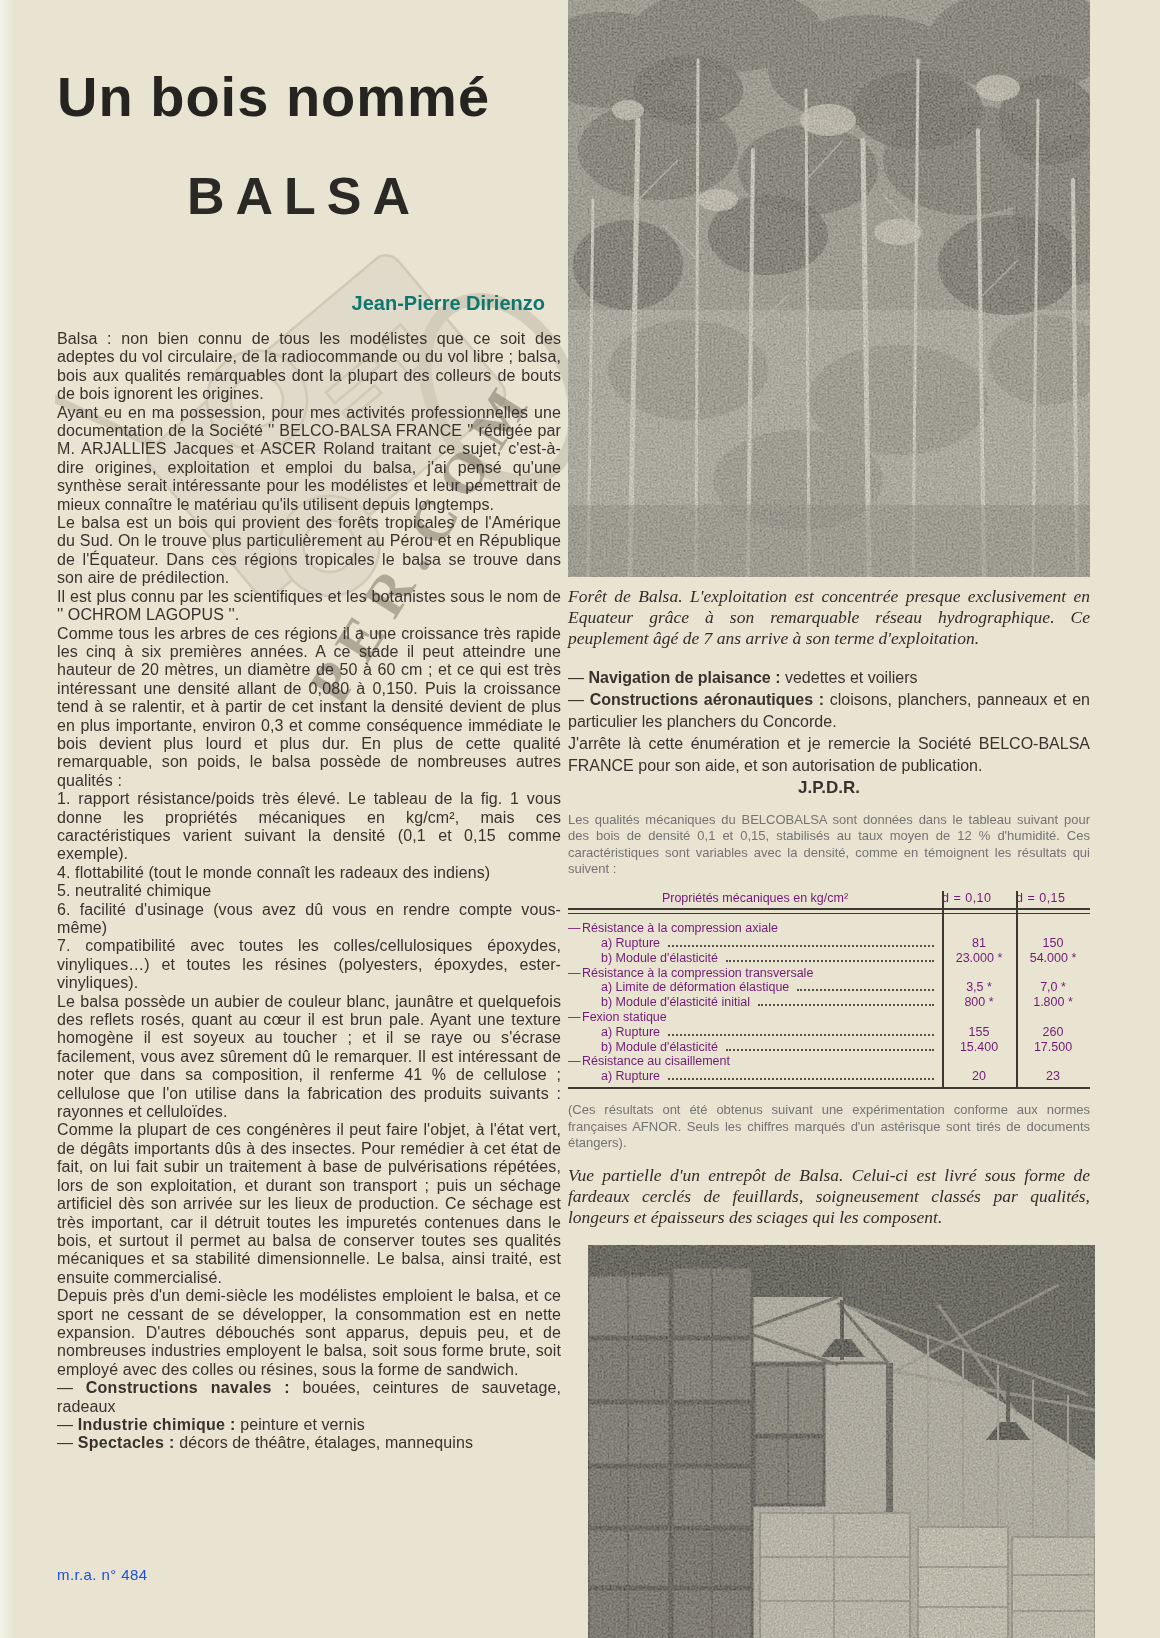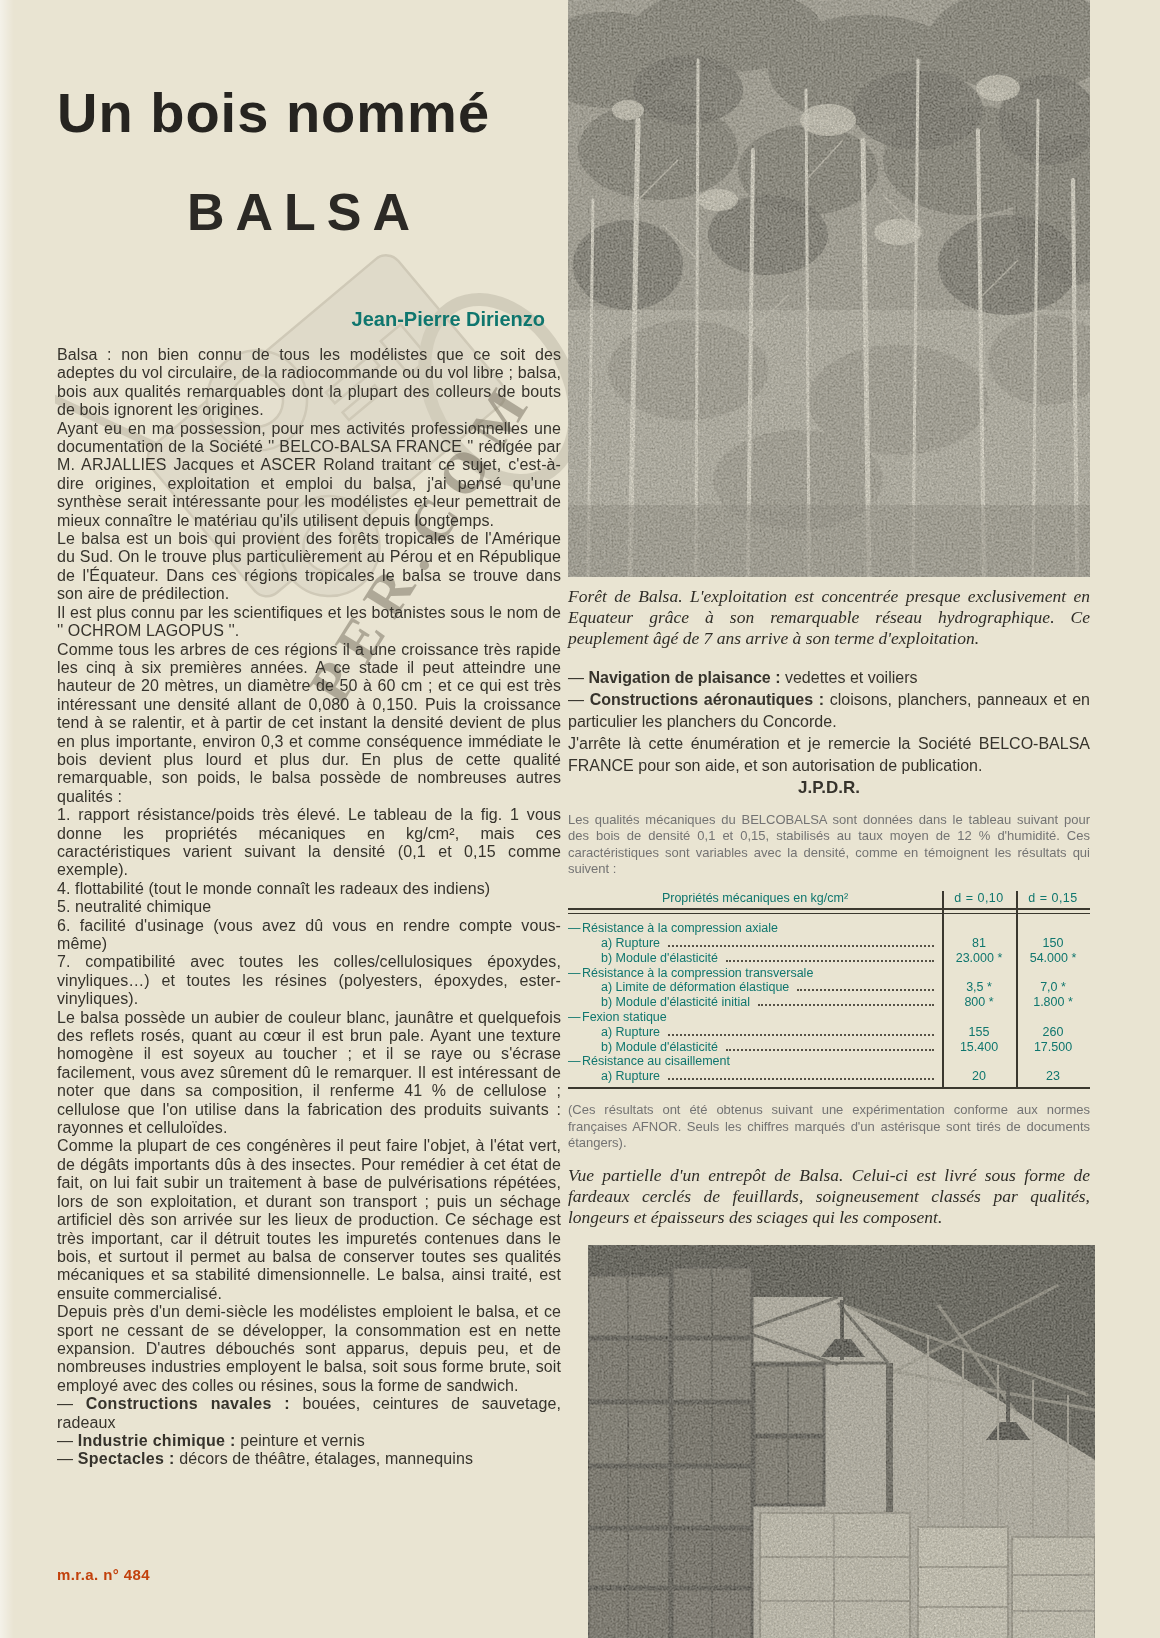--- a/index.html
+++ b/index.html
@@ -16,21 +16,21 @@
   }
   
   .title-art-svg{position:absolute; left:55px; top:100px; z-index:0; opacity:.55;}
   .watermark{
     position:absolute; left:352px; top:648px; z-index:1;
     font-family:"Liberation Serif", serif; font-weight:bold;
     font-size:58px; letter-spacing:14px; color:rgba(125,118,102,.55);
     transform:rotate(-58deg); transform-origin:left bottom; white-space:nowrap;
   }
   
-  .col-left{position:absolute; left:57px; top:84px; width:504px; z-index:2;}
+  .col-left{position:absolute; left:57px; top:68px; width:504px; z-index:2;}
   .title1{
     margin:0; font-size:56px; line-height:58px; font-weight:900;
     letter-spacing:1px; color:#262420; white-space:nowrap;
   }
   .title-zone{position:relative; height:204px;}
   .title2{
     position:absolute; left:130px; top:40px; margin:0;
     font-size:52px; font-weight:900; letter-spacing:11px; color:#2b2925;
   }
   .author{
@@ -50,41 +50,41 @@
     color:#2f2d27;
   }
   .uses{margin-top:13px; font-size:16px; line-height:22px; text-align:justify;}
   .uses p{margin:0;}
   .sig{text-align:center; font-weight:bold; font-size:17px; margin-top:0;}
   .smalltext{
     margin-top:13px; font-size:13px; line-height:16.5px; text-align:justify;
     color:#737373;
   }
   
-  .mech-table{position:relative; font-size:12.5px; color:#0f766e;}
+  .mech-table{position:relative; font-size:12.5px; color:#701a75;}
   .t-head{display:flex; align-items:flex-end; padding-bottom:3px;}
   .t-head .th-label{flex:1; text-align:center;}
-  .t-head .th-val{width:74px; text-align:center; letter-spacing:.5px;}
+  .t-head .th-val{width:74px; text-align:left; letter-spacing:.5px;}
   .dbl-rule{border-top:2px solid #3b382f; border-bottom:1.5px solid #3b382f; height:3px;}
   .t-body{padding-top:7px;}
   .trow{display:flex; align-items:flex-end; min-height:14.8px;}
   .g-dash{width:14px;}
   .g-name{flex:1;}
   .t-label{flex:1; display:flex; align-items:flex-end; padding-left:33px;}
   .dots{flex:1; border-bottom:2px dotted #55514637; border-bottom:2px dotted #555146; margin:0 8px 3px 8px; height:1px;}
   .cell{width:74px; text-align:center;}
   .b-rule{border-top:2px solid #3b382f; margin-top:4px;}
   .vline{position:absolute; top:0; bottom:0; width:1.7px; background:#3b382f;}
   .vline1{left:374px;} .vline2{left:448px;}
   
   .photo2{width:507px; height:400px; margin-left:20px; margin-top:10px;}
   
   .footer{
     position:absolute; left:57px; top:1566px; z-index:2;
-    font-size:15px; font-weight:bold; color:#c2410c; letter-spacing:.4px;
+    font-size:15px; font-weight:normal; color:#1d4ed8; letter-spacing:.4px;
   }
 </style>
 </head>
 <body>
 
 <div class="page">
 
   <svg class="title-art-svg" width="520" height="560" viewBox="0 0 520 560">
     <g transform="rotate(-40 280 350)" fill="#d8d3c3" stroke="#bab3a1" stroke-width="2.5">
       <line x1="150" y1="242" x2="78" y2="88" stroke-width="8" fill="none"></line>

